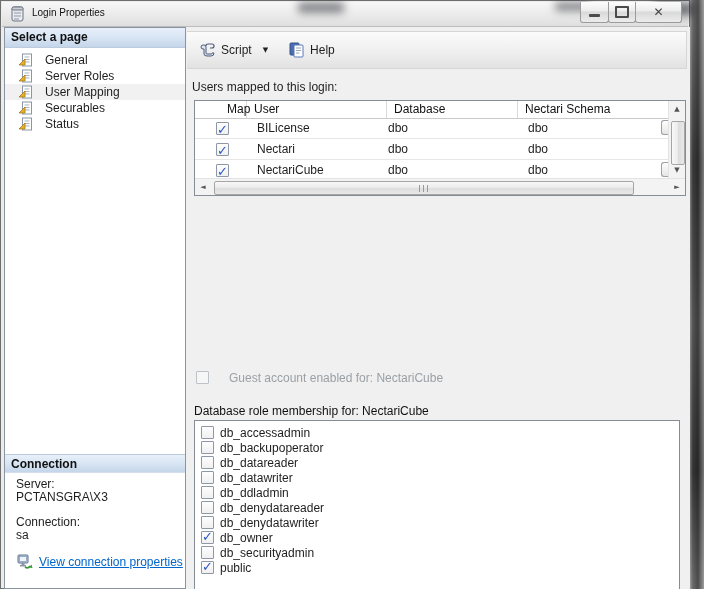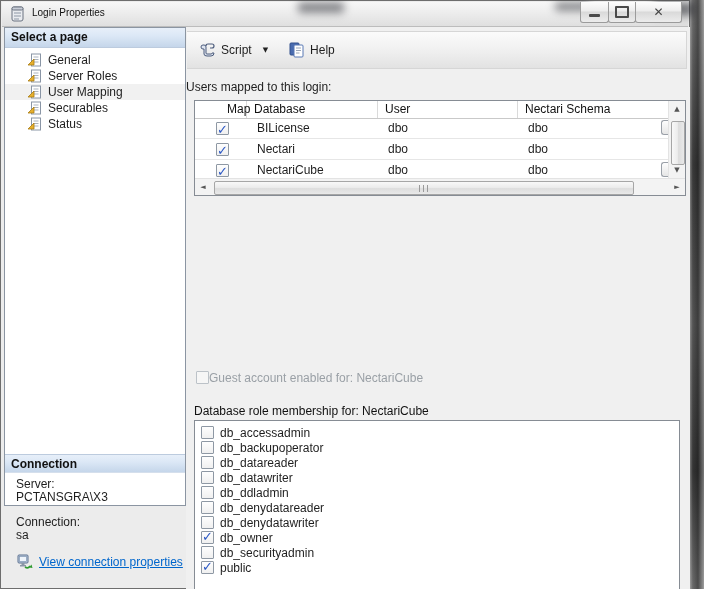--- a/index.html
+++ b/index.html
@@ -41,30 +41,30 @@
     display:flex;align-items:center;justify-content:center;
     border-radius:0 0 3px 3px;margin-left:-1px;
   }
   .win-btn.min{width:29px;} .win-btn.max{width:28px;} .win-btn.close{width:47px;}
   .glyph-min{width:11px;height:3px;background:#4a4a4a;border-radius:1px;margin-top:6px;}
   .glyph-max{width:10px;height:8px;border:2px solid #4a4a4a;border-radius:1px;}
   .glyph-close{font-family:"DejaVu Sans",sans-serif;font-size:12px;font-weight:bold;color:#434343;}
 
   
   .left-panel{
-    position:absolute;left:3px;top:26px;width:182px;height:479px;box-sizing:border-box;
+    position:absolute;left:3px;top:26px;width:182px;height:562px;box-sizing:border-box;
     background:#ffffff;border:1px solid #8b95a2;
   }
   .panel-header{
     height:19px;line-height:19px;padding-left:6px;font-weight:bold;color:#111;
     background:linear-gradient(180deg,#e7eff9,#dce8f6 40%,#c5d6ea);
     border-bottom:1px solid #bccbde;
   }
   .page-items{padding-top:4px;}
-  .page-item{height:16px;display:flex;align-items:center;gap:5px;padding-left:22px;cursor:default;}
+  .page-item{height:16px;display:flex;align-items:center;gap:11px;padding-left:13px;cursor:default;}
   .page-item[data-selected="true"]{background:#f1f1f1;}
   .page-icon{width:16px;height:14px;flex:0 0 16px;}
 
   .connection-header{
     position:absolute;left:0;right:0;top:426px;height:19px;line-height:19px;padding-left:6px;
     font-weight:bold;color:#111;box-sizing:border-box;
     background:linear-gradient(180deg,#e7eff9,#dce8f6 40%,#c5d6ea);
     border-top:1px solid #bccbde;border-bottom:1px solid #d5dfec;
   }
   .conn-body{position:absolute;left:11px;top:450px;line-height:13px;}
@@ -80,21 +80,21 @@
     position:absolute;left:1px;top:4px;right:3px;height:38px;box-sizing:border-box;
     background:linear-gradient(180deg,#fbfbfb,#efefef 55%,#e2e2e2);
     border:1px solid #d6d6d6;border-left:none;
     display:flex;align-items:center;padding-left:7px;
   }
   .tb-btn{display:flex;align-items:center;gap:5px;padding:2px 5px;border-radius:2px;cursor:default;}
   .tb-sep{width:10px;}
   .dd-arrow{font-size:7px;color:#222;margin-left:6px;font-family:"DejaVu Sans",sans-serif;}
   .tb-icon{width:17px;height:16px;}
 
-  .users-label{position:absolute;left:0;top:53px;}
+  .users-label{position:absolute;left:6px;top:53px;}
 
   
   .map-table{
     position:absolute;left:8px;top:73px;width:492px;height:96px;box-sizing:border-box;
     background:#fff;border:1px solid #868c94;
   }
   .tbl-header{position:absolute;left:0;top:0;right:17px;height:17px;display:flex;background:#fff;border-bottom:1px solid #c9c9c9;}
   .tbl-hcell{box-sizing:border-box;line-height:16px;padding-left:7px;border-right:1px solid #dadada;color:#111;}
   .col-map{width:52px;padding-left:32px;} .col-db{width:131px;} .col-user{width:140px;} .col-schema{flex:1;border-right:none;}
   .tbl-rows{position:absolute;left:0;top:17px;right:17px;bottom:17px;}
@@ -136,21 +136,21 @@
   }
   .hthumb{
     position:absolute;left:19px;top:2px;width:418px;height:12px;
     border:1px solid #a6a6a6;border-radius:2px;
     background:linear-gradient(180deg,#f8f8f8,#ececec 45%,#dddddd 55%,#e9e9e9);
     display:flex;align-items:center;justify-content:center;
   }
   .grip{width:11px;height:7px;background:repeating-linear-gradient(90deg,#9a9a9a 0 1px,transparent 1px 4px);}
 
   
-  .guest-row{position:absolute;left:10px;top:344px;display:flex;align-items:flex-start;gap:0;}
+  .guest-row{position:absolute;left:10px;top:344px;display:flex;align-items:flex-start;gap:20px;}
   .guest-label{color:#9aa0a6;}
   .role-label{position:absolute;left:8px;top:377px;color:#111;}
   .role-list{
     position:absolute;left:8px;top:393px;width:486px;height:172px;box-sizing:border-box;
     background:#fff;border:1px solid #868c94;padding-top:4px;overflow:hidden;
   }
   .role-item{height:15px;display:flex;align-items:center;gap:6px;padding-left:6px;}
 </style>
 </head>
 <body>
@@ -287,22 +287,22 @@
         </svg>
         <span>Help</span>
       </div>
     </div>
 
     <div class="users-label">Users mapped to this login:</div>
 
     <div class="map-table">
       <div class="tbl-header">
         <div class="tbl-hcell col-map">Map</div>
+        <div class="tbl-hcell col-user">User</div>
         <div class="tbl-hcell col-db">Database</div>
-        <div class="tbl-hcell col-user">User</div>
         <div class="tbl-hcell col-schema">Nectari Schema</div>
       </div>
 
       <div class="tbl-rows">
         <div class="tbl-row">
           <div class="tbl-cell cell-map">
               <span class="cb" data-checked="true">
                 <span class="checkmark">✓</span>
               </span>
             </div>

